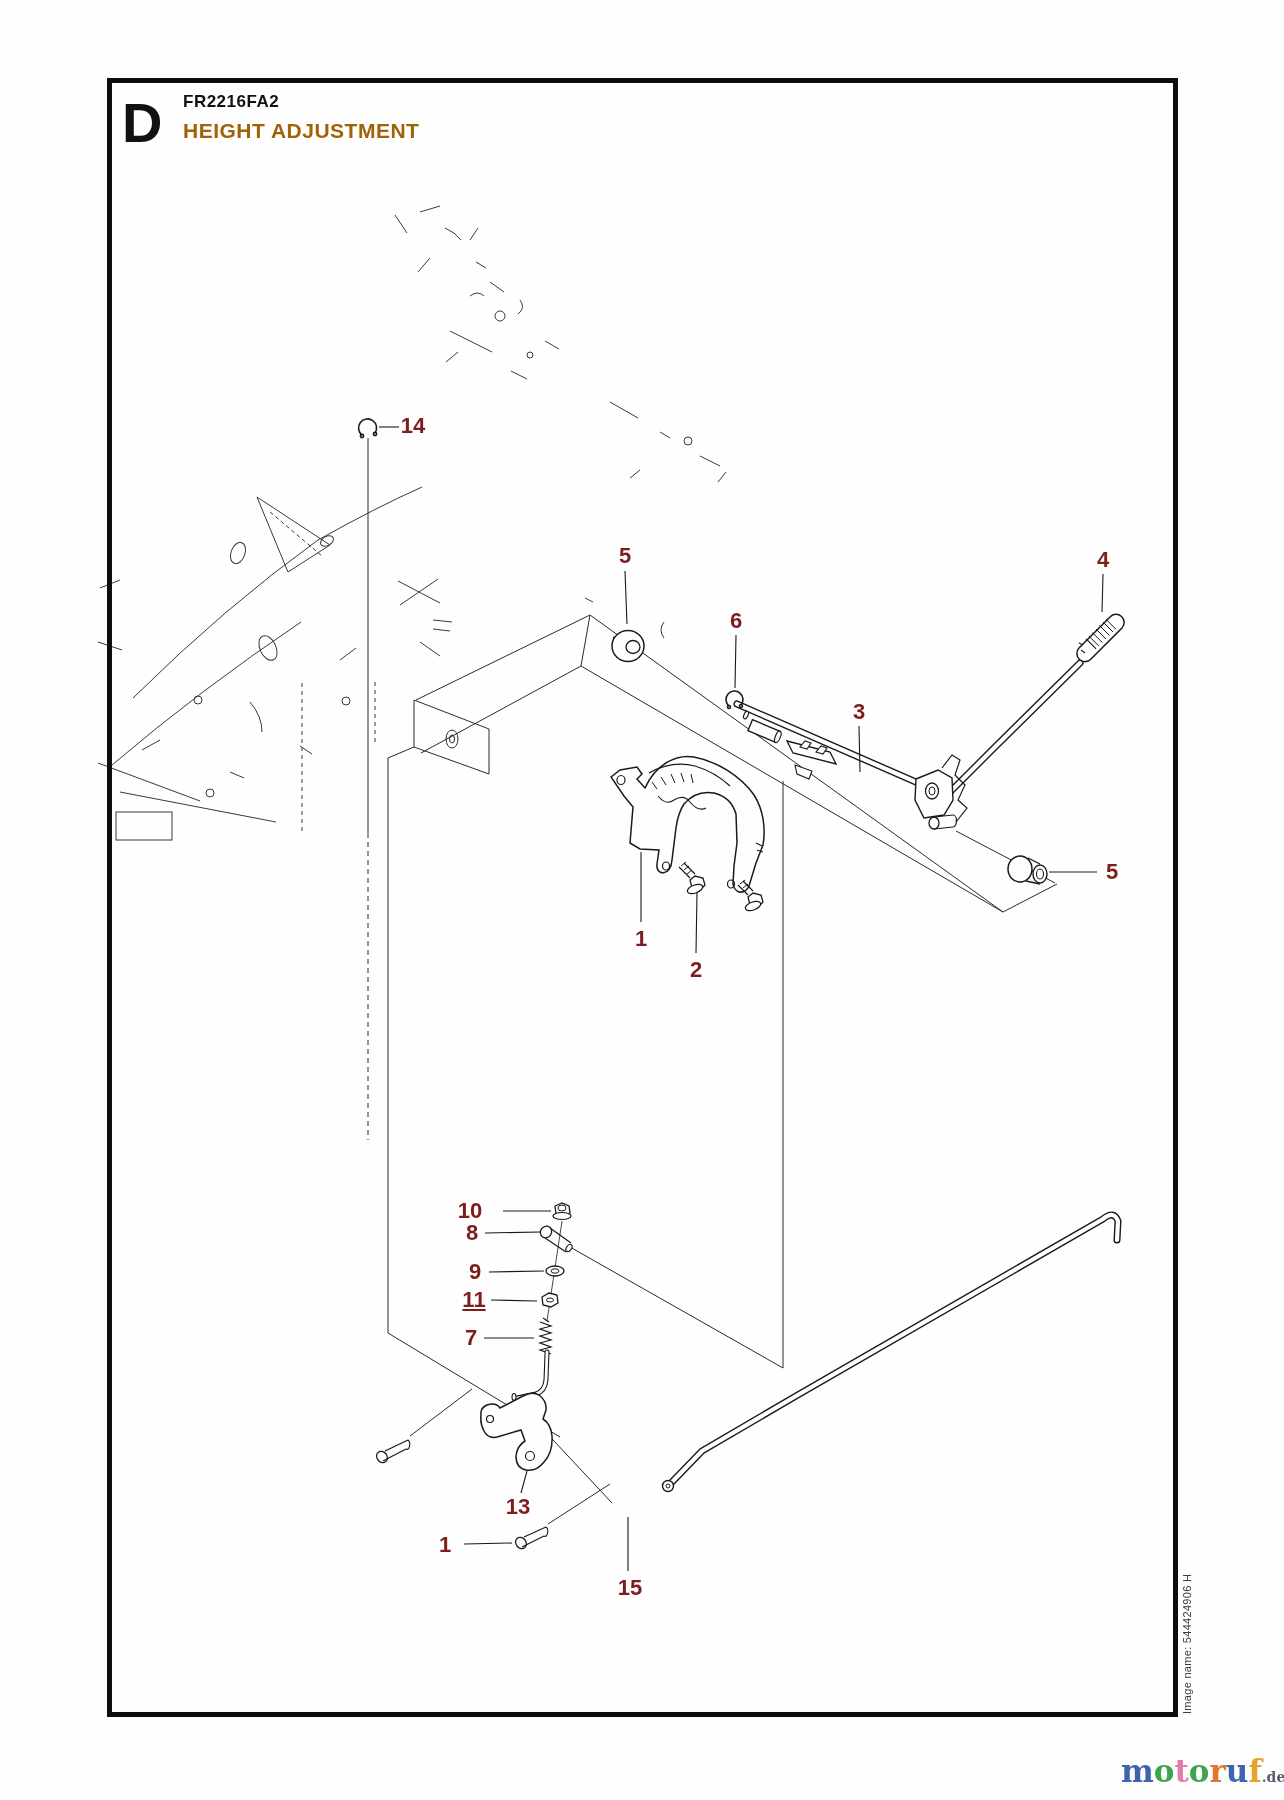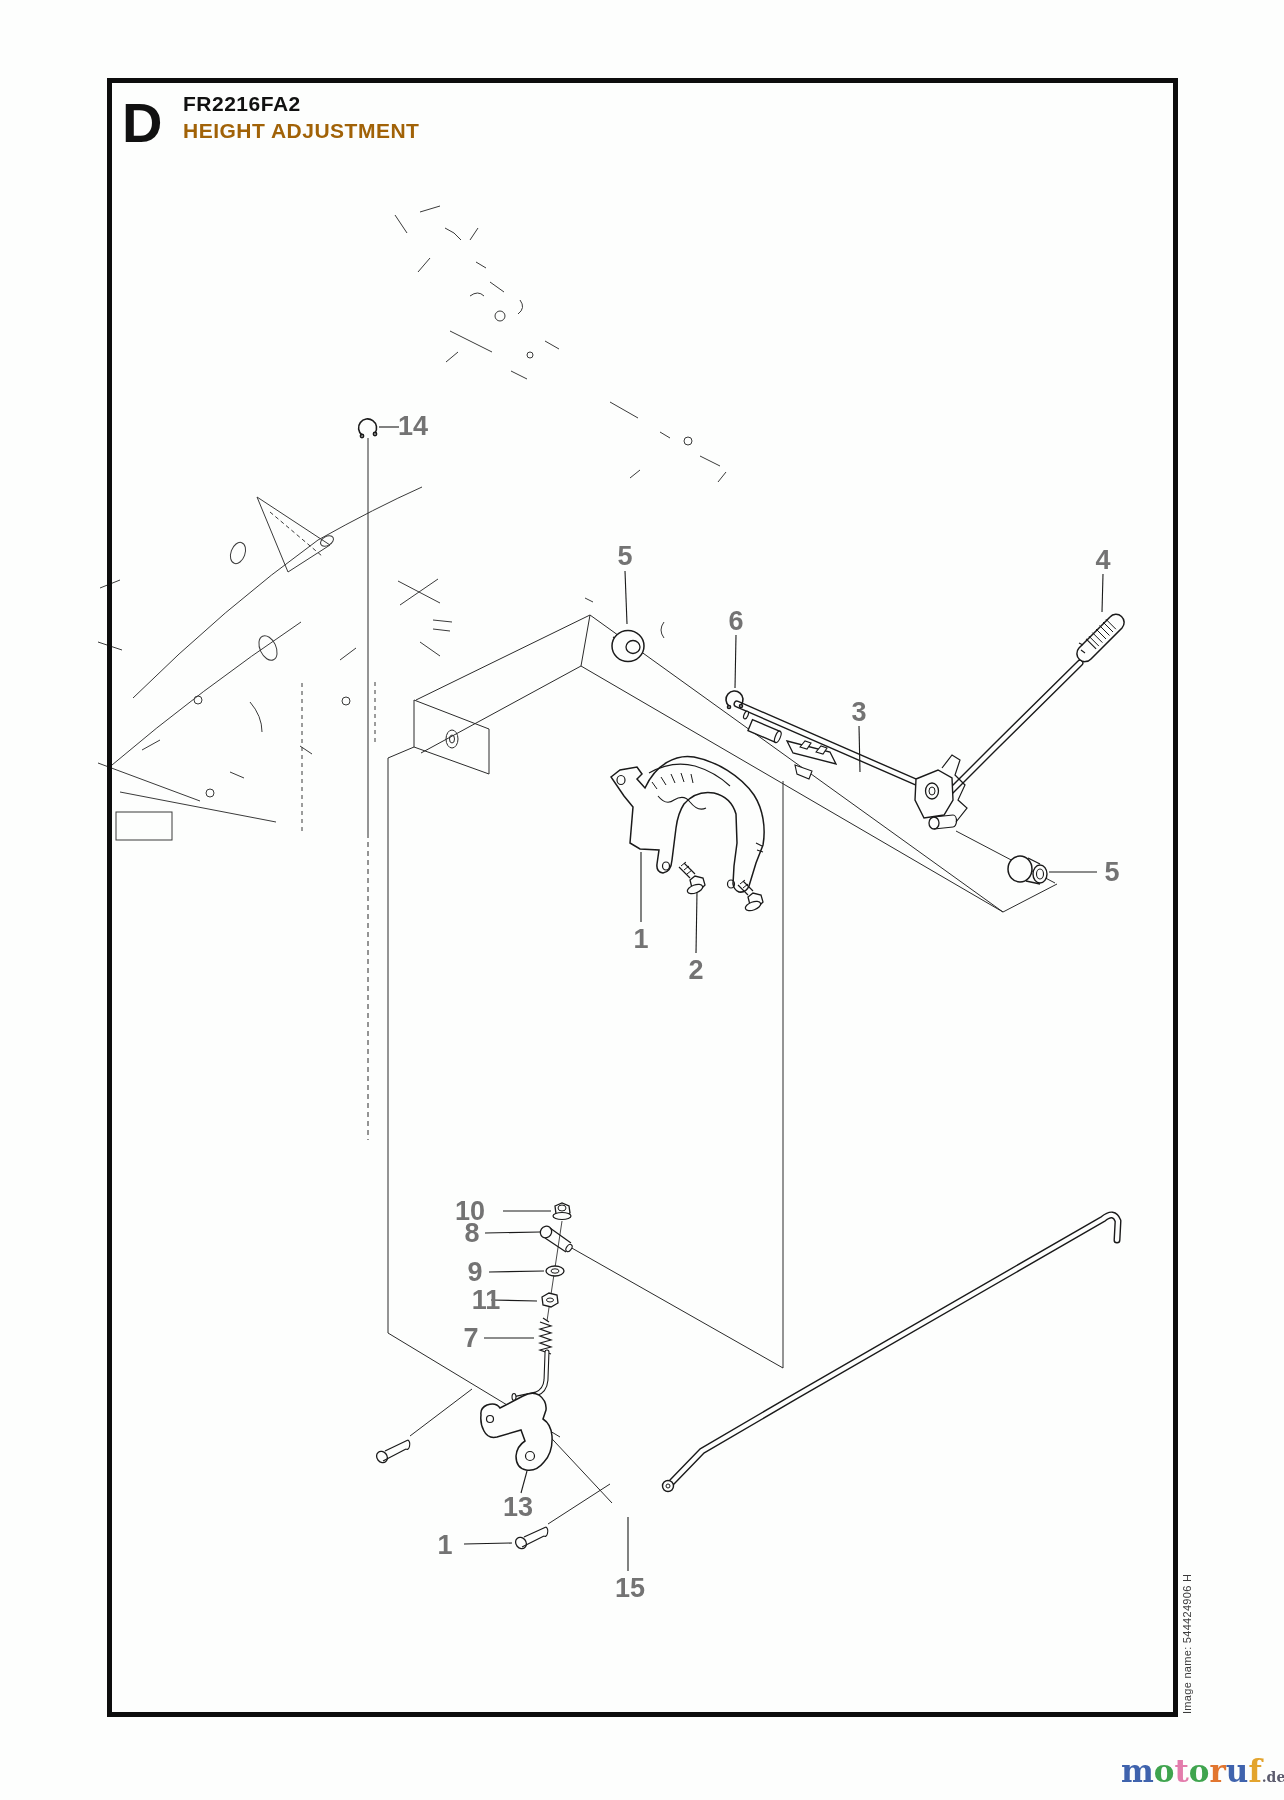--- a/index.html
+++ b/index.html
@@ -2,23 +2,23 @@
 <html><head>
 <meta charset="utf-8">
 <style>
   html,body{margin:0;padding:0;background:#ffffff;}
   #page{position:relative;width:1284px;height:1800px;background:#fdfefd;overflow:hidden;
         font-family:"Liberation Sans",sans-serif;}
   #border-frame{position:absolute;left:107px;top:78px;width:1071px;height:1639px;
         box-sizing:border-box;border:5px solid #0d0d0d;background:transparent;}
   #diagram-svg{position:absolute;left:0;top:0;}
   #plate-letter{position:absolute;left:122px;top:90px;font-size:56px;font-weight:bold;color:#111;}
-  #title-model{position:absolute;left:183px;top:92px;font-size:21px;font-weight:bold;color:#111;letter-spacing:.5px;}
+  #title-model{position:absolute;left:183px;top:92px;font-size:17px;font-weight:bold;color:#111;letter-spacing:.5px;}
   #title-section{position:absolute;left:183px;top:119px;font-size:21px;font-weight:bold;color:#a16207;letter-spacing:.5px;}
-  .callout{position:absolute;transform:translate(-50%,-50%);font-size:27px;font-weight:bold;color:#737373;white-space:nowrap;}
+  .callout{position:absolute;transform:translate(-50%,-50%);font-size:22px;font-weight:bold;color:#7f1d1d;white-space:nowrap;}
   #side-note{position:absolute;left:1181px;top:1714px;transform:rotate(-90deg);transform-origin:0 0;
         font-size:11px;color:#3c3c3c;white-space:nowrap;letter-spacing:.3px;}
   #logo{position:absolute;left:1121px;top:1756px;font-family:"DejaVu Serif",serif;
         font-weight:bold;font-size:31px;line-height:1;white-space:nowrap;}
   #logo .lg{display:inline-block;}
   #logo .suffix{font-size:14px;font-weight:bold;margin-top:24px;}
 </style>
 </head>
 <body>
 
@@ -243,21 +243,21 @@
       <div class="callout" style="left: 625px; top: 556px;">5</div>
       <div class="callout" style="left: 736px; top: 621px;">6</div>
       <div class="callout" style="left: 859px; top: 712px;">3</div>
       <div class="callout" style="left: 1103px; top: 560px;">4</div>
       <div class="callout" style="left: 1112px; top: 872px;">5</div>
       <div class="callout" style="left: 641px; top: 939px;">1</div>
       <div class="callout" style="left: 696px; top: 970px;">2</div>
       <div class="callout" style="left: 470px; top: 1211px;">10</div>
       <div class="callout" style="left: 472px; top: 1233px;">8</div>
       <div class="callout" style="left: 475px; top: 1272px;">9</div>
-      <div class="callout" style="left: 486px; top: 1300px;">11</div>
+      <div class="callout" style="left: 474px; top: 1300px; text-decoration: underline;">11</div>
       <div class="callout" style="left: 471px; top: 1338px;">7</div>
       <div class="callout" style="left: 518px; top: 1507px;">13</div>
       <div class="callout" style="left: 445px; top: 1545px;">1</div>
       <div class="callout" style="left: 630px; top: 1588px; text-align: right;">15</div>
     </div>
 
   <div id="side-note">Image name: 544424906 H</div>
 
   <div id="logo"><span class="lg" style="color: rgb(63, 99, 173);">m</span><span class="lg" style="color: rgb(63, 164, 78);">o</span><span class="lg" style="color: rgb(227, 124, 172);">t</span><span class="lg" style="color: rgb(63, 164, 78);">o</span><span class="lg" style="color: rgb(226, 118, 47);">r</span><span class="lg" style="color: rgb(63, 99, 173);">u</span><span class="lg" style="color: rgb(227, 164, 45);">f</span><span class="suffix" style="color: rgb(92, 92, 110);">.de</span></div>
 </div>

